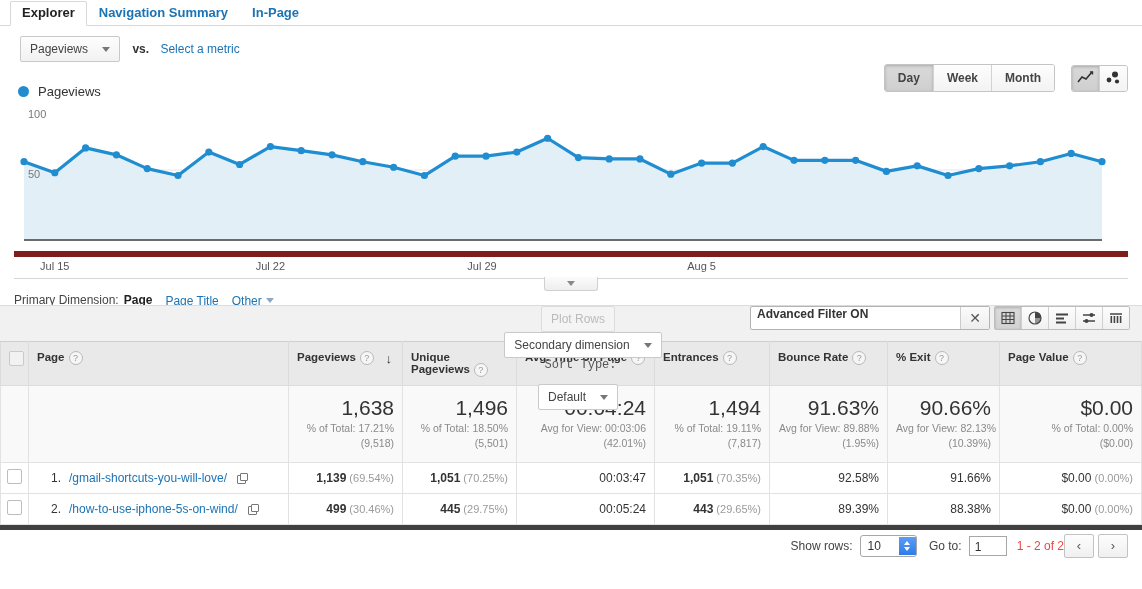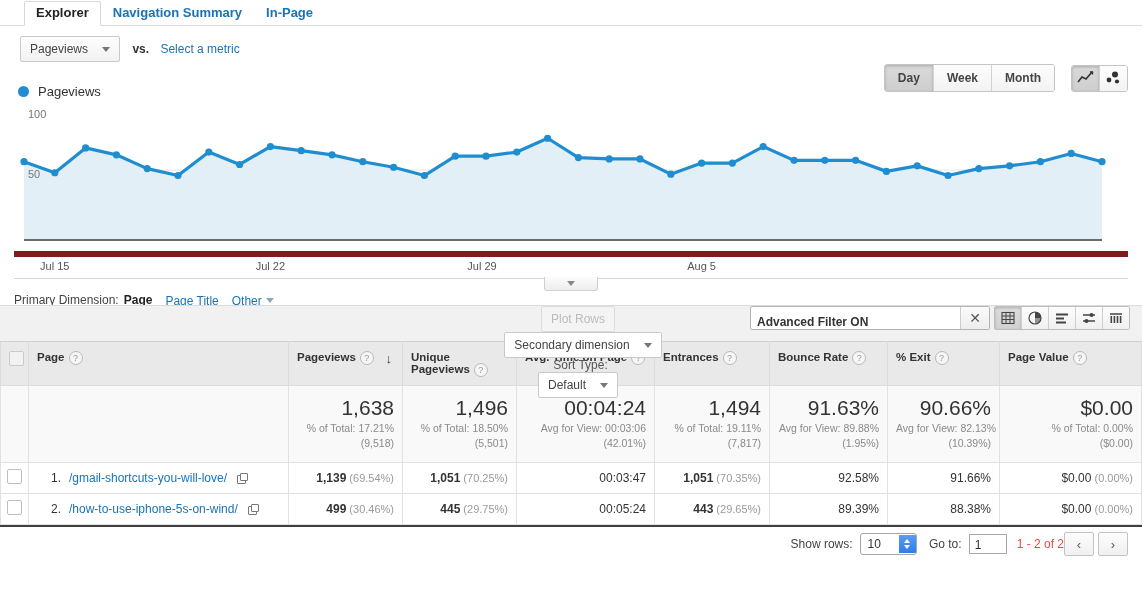--- a/index.html
+++ b/index.html
@@ -13,21 +13,21 @@
     color: #333;
     overflow: hidden;
     position: relative;
   }
 
   
   .tabbar {
     position: relative;
     height: 26px;
     border-bottom: 1px solid #d8d8d8;
-    padding-left: 24px;
+    padding-left: 10px;
     box-sizing: border-box;
   }
   .tab {
     display: inline-block;
     font-size: 13px;
     font-weight: bold;
     padding: 4px 12px 5px 12px;
     color: #1a73b5;
     cursor: pointer;
     position: relative;
@@ -249,26 +249,26 @@
   .btn.disabled {
     color: #bbb;
     background: #f4f4f4;
     border-color: #dcdcdc;
     cursor: default;
   }
   .btn.plain {
     background: #fff;
     border-color: #c9c9c9;
   }
-  .sorttype { margin: 0 7px 0 12px; color: #555; font-size: 12px; }
+  .sorttype { margin: 0 7px 12px 12px; color: #555; font-size: 12px; font-family: Liberation Mono, monospace; }
   .filterbox {
     position: absolute;
     right: 152px;
     display: flex;
-    align-items: flex-end;
+    align-items: flex-start;
     border: 1px solid #b3b3b3;
     background: #fff;
     border-radius: 2px;
     height: 24px;
     width: 240px;
     box-sizing: border-box;
   }
   .filterbox input {
     border: none; outline: none;
     font-family: "Liberation Sans", sans-serif;
@@ -440,21 +440,21 @@
     font-weight: normal;
     color: #9a9a9a;
     font-size: 11px;
     margin-left: 3px;
   }
   td.val.plain { font-weight: normal; }
 
   
   .footer {
     height: 36px;
-    border-top: 2px solid #404040;
+    border-top: 5px solid #404040;
     display: flex;
     align-items: center;
     justify-content: flex-end;
     padding-right: 14px;
     font-size: 12px;
     color: #444;
     background: #fff;
     box-sizing: border-box;
   }
   .footer .lab { margin-right: 7px; }

